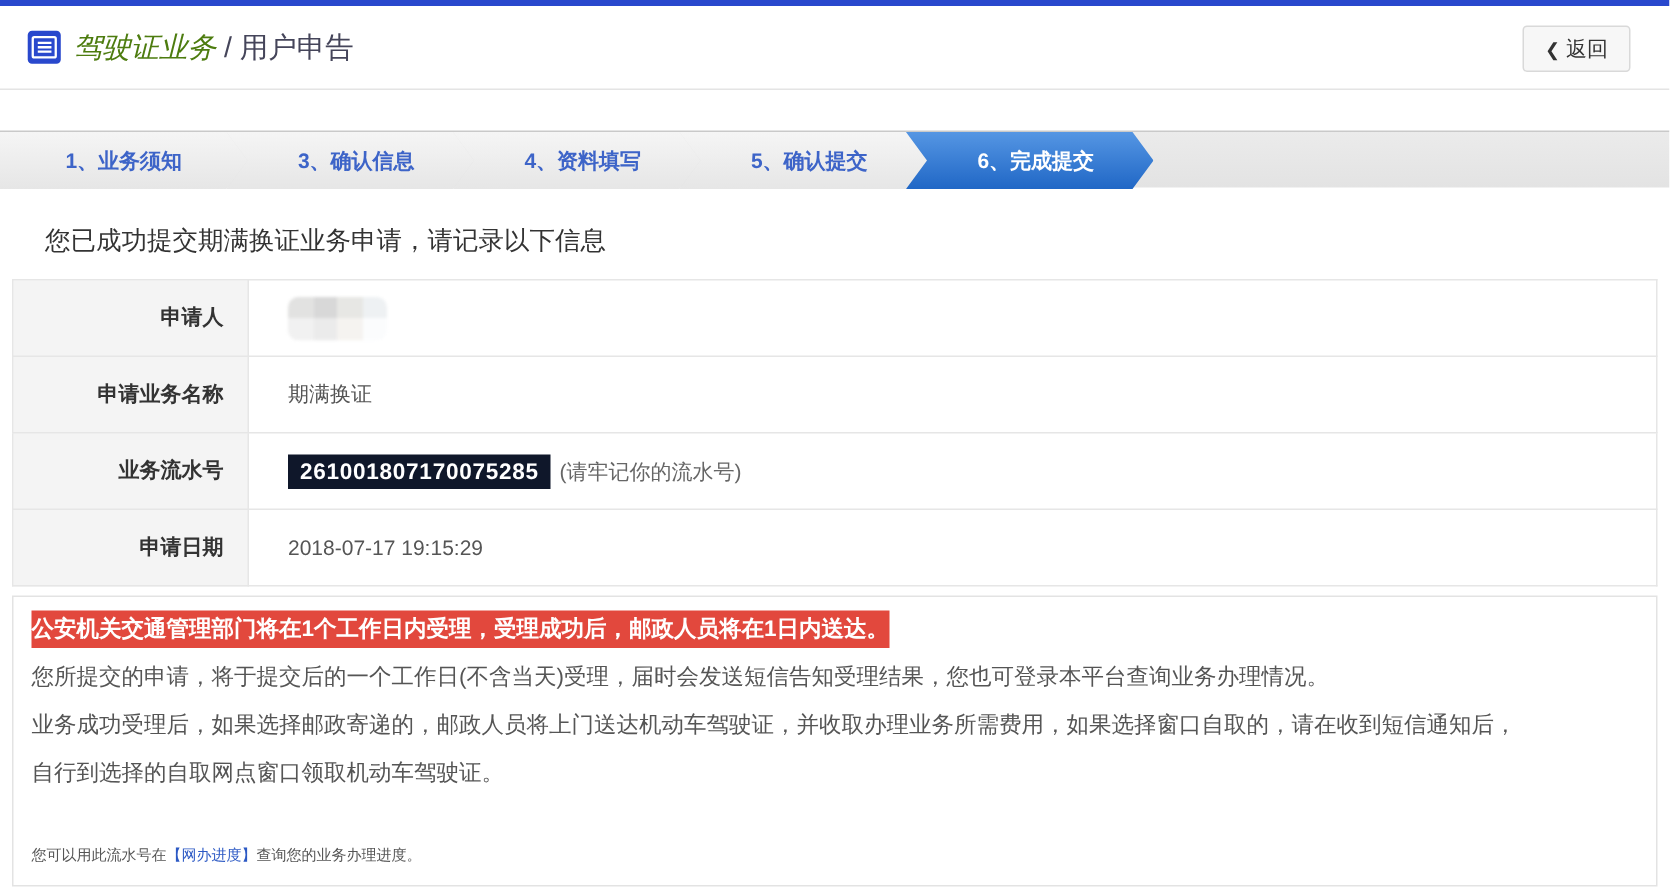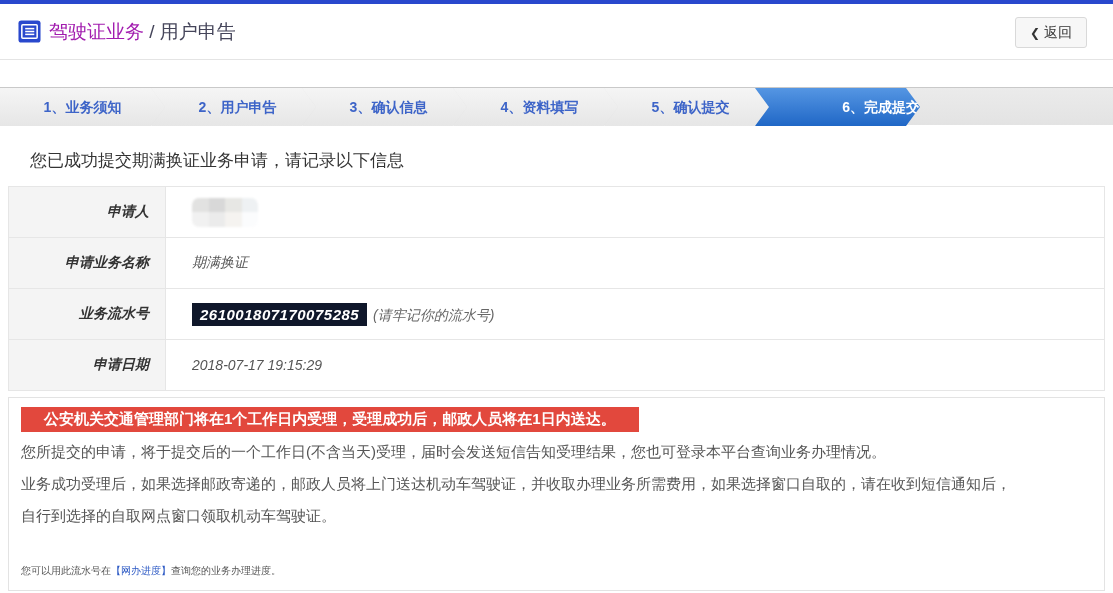--- a/index.html
+++ b/index.html
@@ -5,67 +5,67 @@
   * { margin:0; padding:0; box-sizing:border-box; }
   html,body { width:1113px; height:593px; background:#fff;
     font-family:"Liberation Sans","DejaVu Sans",sans-serif; color:#333; overflow:hidden; }
 
   
   .topbar { height:4px; background:#2948cd; }
   .header { height:56px; background:#fff; border-bottom:1px solid #e4e4e4;
     display:flex; align-items:center; padding:0 18px; position:relative; }
   .hdr-icon { width:23px; height:23px; margin-right:8px; flex:0 0 auto; }
   .hdr-title { font-size:19px; }
-  .hdr-title .primary { color:#a21caf; }
+  .hdr-title .primary { color:#4d7c0f;font-style:italic; }
   .hdr-title .secondary { color:#45455a; }
   .back-btn { position:absolute; right:26px; top:13px; height:31px; padding:0 14px;
     background:#f7f7f7; border:1px solid #d9d9d9; border-radius:3px;
     font-size:14px; color:#333; display:flex; align-items:center; cursor:pointer; }
   .back-btn .chev { font-size:12px; margin-right:4px; font-weight:bold; }
 
   
   .steps-wrap { margin-top:27px; height:38px; border-top:1px solid #c9c9c9;
     background:linear-gradient(#ebebeb,#e3e3e3); display:flex; }
   .step { width:165px; height:38px; line-height:38px; text-align:center;
     font-size:14px; font-weight:bold; color:#3d64c8; cursor:pointer;
     background:linear-gradient(#f5f5f5,#e6e6e6); position:relative; flex:0 0 auto;
     clip-path:polygon(0 0, calc(100% - 14px) 0, 100% 50%, calc(100% - 14px) 100%, 0 100%, 14px 50%);
     padding-left:8px; }
   .step:first-child {
     clip-path:polygon(0 0, calc(100% - 14px) 0, 100% 50%, calc(100% - 14px) 100%, 0 100%);
     padding-left:0; }
   .step + .step { margin-left:-14px; filter:drop-shadow(-3px 0 0 rgba(255,255,255,.95)); }
-  .step.active { background:linear-gradient(#5596e3,#2067c6); color:#fff;text-align:right; }
+  .step.active { background:linear-gradient(#5596e3,#2067c6); color:#fff; }
 
   
   .success-msg { font-size:17px; color:#333; margin:24px 0 14px 30px; }
 
   .info-table { width:1097px; margin-left:8px; border-collapse:collapse;
     border:1px solid #e3e3e3; }
-  .info-table td { border:1px solid #e6e6e6; height:51px; font-size:14px;font-style:italic; }
+  .info-table td { border:1px solid #e6e6e6; height:51px; font-size:14px; }
   .info-table td.lbl { width:157px; background:#f4f4f4; text-align:right;
     padding-right:16px; font-weight:bold; color:#333; }
   .info-table td.val { padding-left:26px; color:#555; }
 
   .redacted { display:inline-flex; width:66px; height:29px; border-radius:7px;
     overflow:hidden; flex-wrap:wrap; filter:blur(1px); vertical-align:middle; }
   .redacted i { display:block; width:16.5px; height:14.5px; }
   .redacted i:nth-child(1){background:#e2e2e1;} .redacted i:nth-child(2){background:#d8d8d8;}
   .redacted i:nth-child(3){background:#e7e7e4;} .redacted i:nth-child(4){background:#eef1f3;}
   .redacted i:nth-child(5){background:#f1f1f1;} .redacted i:nth-child(6){background:#ebebeb;}
   .redacted i:nth-child(7){background:#f5f3f0;} .redacted i:nth-child(8){background:#fbfcfd;}
 
   .serial-badge { display:inline-block; background:#0f172a; color:#fff;
     font-weight:bold; font-size:15px; padding:3px 8px; letter-spacing:.5px; }
   .serial-note { color:#666; font-size:14px; margin-left:2px; }
 
   .notice-box { width:1097px; margin:6px 0 0 8px; border:1px solid #e3e3e3;
     background:#fff; padding:9px 12px 14px; height:194px; }
   .alert-banner { display:inline-block; background:#e2483d; color:#fff;
-    font-weight:bold; font-size:15px; padding:3px 23px; margin-bottom:4px; }
+    font-weight:bold; font-size:15px; padding:3px 0; margin-bottom:4px; }
   .notice-line { font-size:15px; color:#555; line-height:32px; }
   .progress-line { font-size:10px; color:#555; line-height:32px; margin-top:23px; }
   .progress-link { color:#2c59c4; cursor:pointer; }
 </style>
 </head>
 <body>
 
 <div class="topbar"></div>
 
 <div class="header">
@@ -80,21 +80,20 @@
     <span class="primary">驾驶证业务</span><span class="secondary"> / 用户申告</span>
   </div>
   <div class="back-btn">
     <span class="chev">❮</span>
     <span>返回</span>
   </div>
 </div>
 
 <div class="steps-wrap">
   <div class="step">1、业务须知</div>
-  <div class="step">2、用户申告</div>
   <div class="step">3、确认信息</div>
   <div class="step">4、资料填写</div>
   <div class="step">5、确认提交</div>
   <div class="step active">6、完成提交</div>
 </div>
 
 <div class="success-msg">您已成功提交期满换证业务申请，请记录以下信息</div>
 
 <table class="info-table">
   <tbody>

